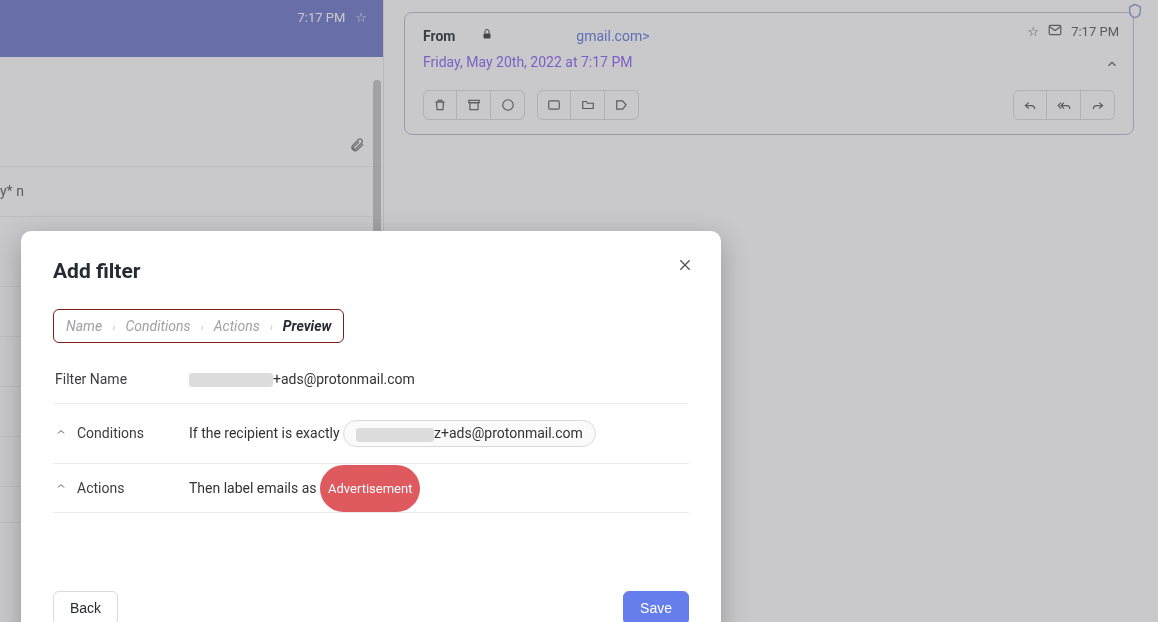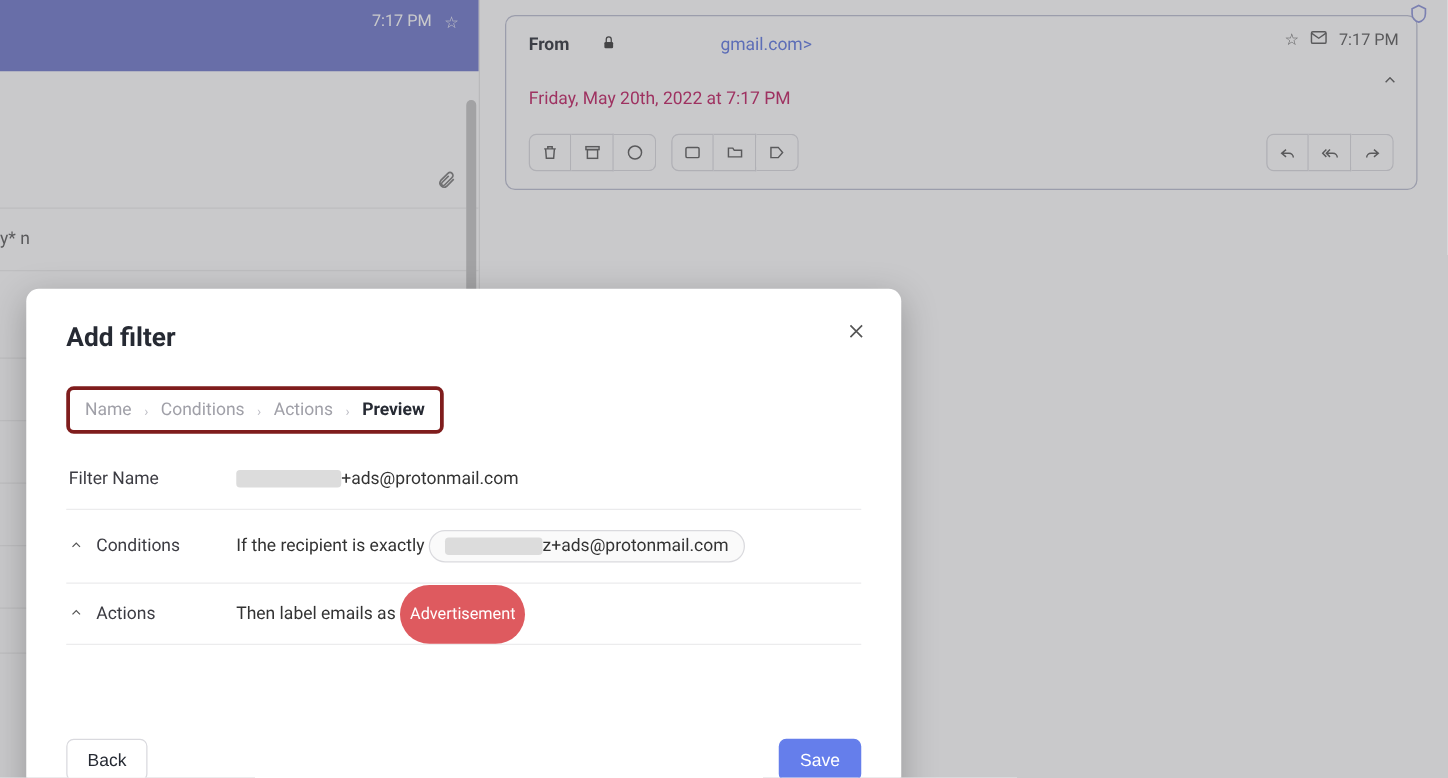--- a/index.html
+++ b/index.html
@@ -88,21 +88,21 @@
       border-radius: 8px;
       padding: 14px 18px;
       position: relative;
       background: #fff;
     }
     .header-line { display: flex; align-items: center; gap: 14px; font-size: 14px; margin-bottom: 8px; }
     .header-line .label { font-weight: 700; width: 44px; }
     .header-line .lock { color: #333; font-size: 13px; }
     .sender-addr { color: #5a73e0; }
     .to-addr { color: #333; }
-    .date-line { color: #be185d; font-size: 14px; margin-top: 26px; }
+    .date-line { color: #8b5cf6; font-size: 14px; margin-top: 10px; }
     .card-actions-right {
       position: absolute; top: 10px; right: 14px;
       display: flex; align-items: center; gap: 8px;
       color: #555;
       font-size: 13px;
     }
     .card-shield {
       position: absolute; top: -10px; right: -10px;
       color: #8890d8; font-size: 15px;
     }
@@ -143,28 +143,29 @@
     .modal-title { font-size: 21px; font-weight: 700; color: #262a33; }
     .modal-close {
       position: absolute; top: 22px; right: 24px;
       width: 24px; height: 24px;
       display:flex; align-items:center; justify-content:center;
       color: #555; cursor: pointer; font-size: 18px; background:none; border:none;
     }
 
     .breadcrumb {
       margin-top: 26px;
-      border: 3px solid #7f1d1d;
+      border: 1px solid #7f1d1d;
       border-radius: 6px;
       display: inline-flex;
       align-items: flex-end;
       padding: 8px 12px;
       gap: 10px;
       font-size: 14px;
       align-self: flex-start;
+      font-style: italic;
     }
     .breadcrumb .step { color: #a0a0a8; }
     .breadcrumb .step.active { color: #262a33; font-weight: 700; }
     .breadcrumb .chev { color: #c0c0c8; font-size: 11px; }
 
     .section-row {
       display: flex; align-items: center;
       padding: 16px 2px;
       border-bottom: 1px solid #ececed;
       font-size: 14px;

